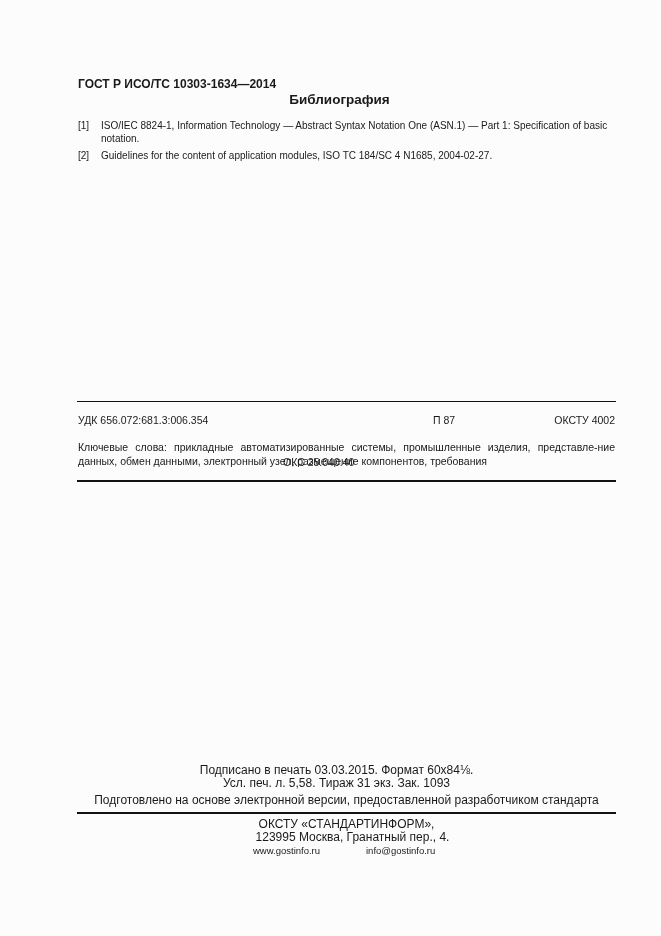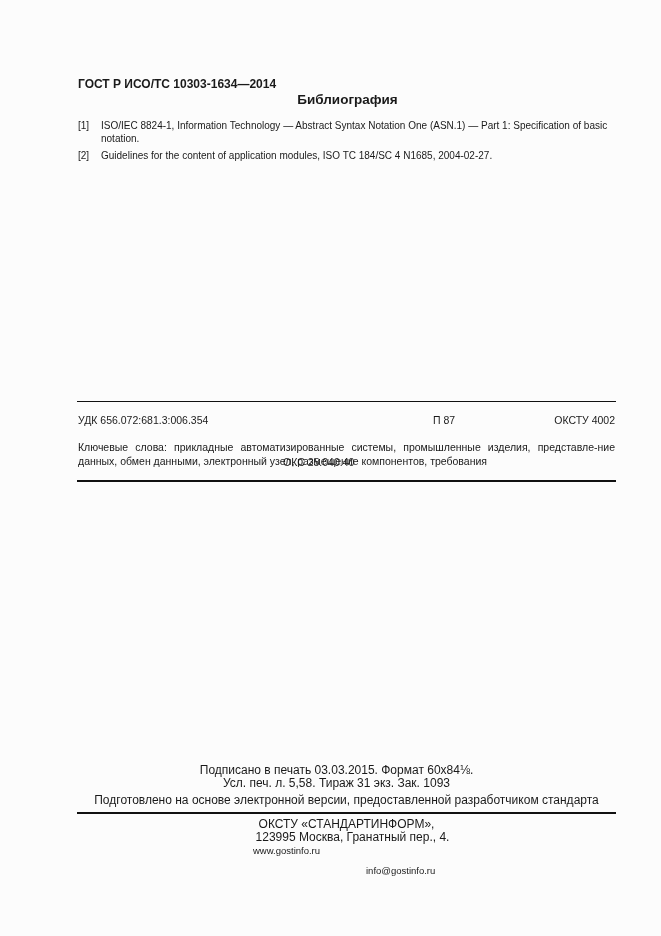--- a/index.html
+++ b/index.html
@@ -10,21 +10,21 @@
       font-family: "Liberation Sans", sans-serif;
       color: #1a1a1a;
       overflow: hidden;
     }
     .abs { position: absolute; }
     .doc-code {
       left: 78px; top: 77px;
       font-weight: bold; font-size: 12px;
     }
     .bib-title {
-      left: 8px; width: 647px; top: 92px;
+      left: 0; width: 647px; top: 92px;
       text-align: center; font-weight: bold; font-size: 13.5px;
       padding-left: 32px; box-sizing: border-box;
     }
     .ref {
       left: 78px; width: 540px;
       font-size: 10px; line-height: 13px;
       display: flex;
     }
     .ref .num { width: 23px; flex: none; }
     .ref .txt { flex: 1; }
@@ -77,13 +77,13 @@
 
 <div class="abs center-text" style="top:764px; padding-left:12px; box-sizing:border-box;">Подписано в печать 03.03.2015.   Формат 60x84⅛.</div>
 <div class="abs center-text" style="top:777px; padding-left:12px; box-sizing:border-box;">Усл. печ. л. 5,58. Тираж 31 экз. Зак. 1093</div>
 <div class="abs center-text" style="top:794px; padding-left:32px; box-sizing:border-box;">Подготовлено на основе электронной версии, предоставленной разработчиком стандарта</div>
 
 <div class="abs rule thick" style="top:812px;"></div>
 
 <div class="abs center-text" style="top:818px; padding-left:32px; box-sizing:border-box;">ОКСТУ «СТАНДАРТИНФОРМ»,</div>
 <div class="abs center-text" style="top:831px; padding-left:44px; box-sizing:border-box;">123995 Москва, Гранатный пер., 4.</div>
 <div class="abs" style="top:844px; left:253px; font-size:9.5px; line-height:13px;">www.gostinfo.ru</div>
-<div class="abs" style="top:864px; left:366px; font-size:9.5px; line-height:13px;">info@gostinfo.ru</div>
+<div class="abs" style="top:844px; left:366px; font-size:9.5px; line-height:13px;">info@gostinfo.ru</div>
 
 </body></html>

